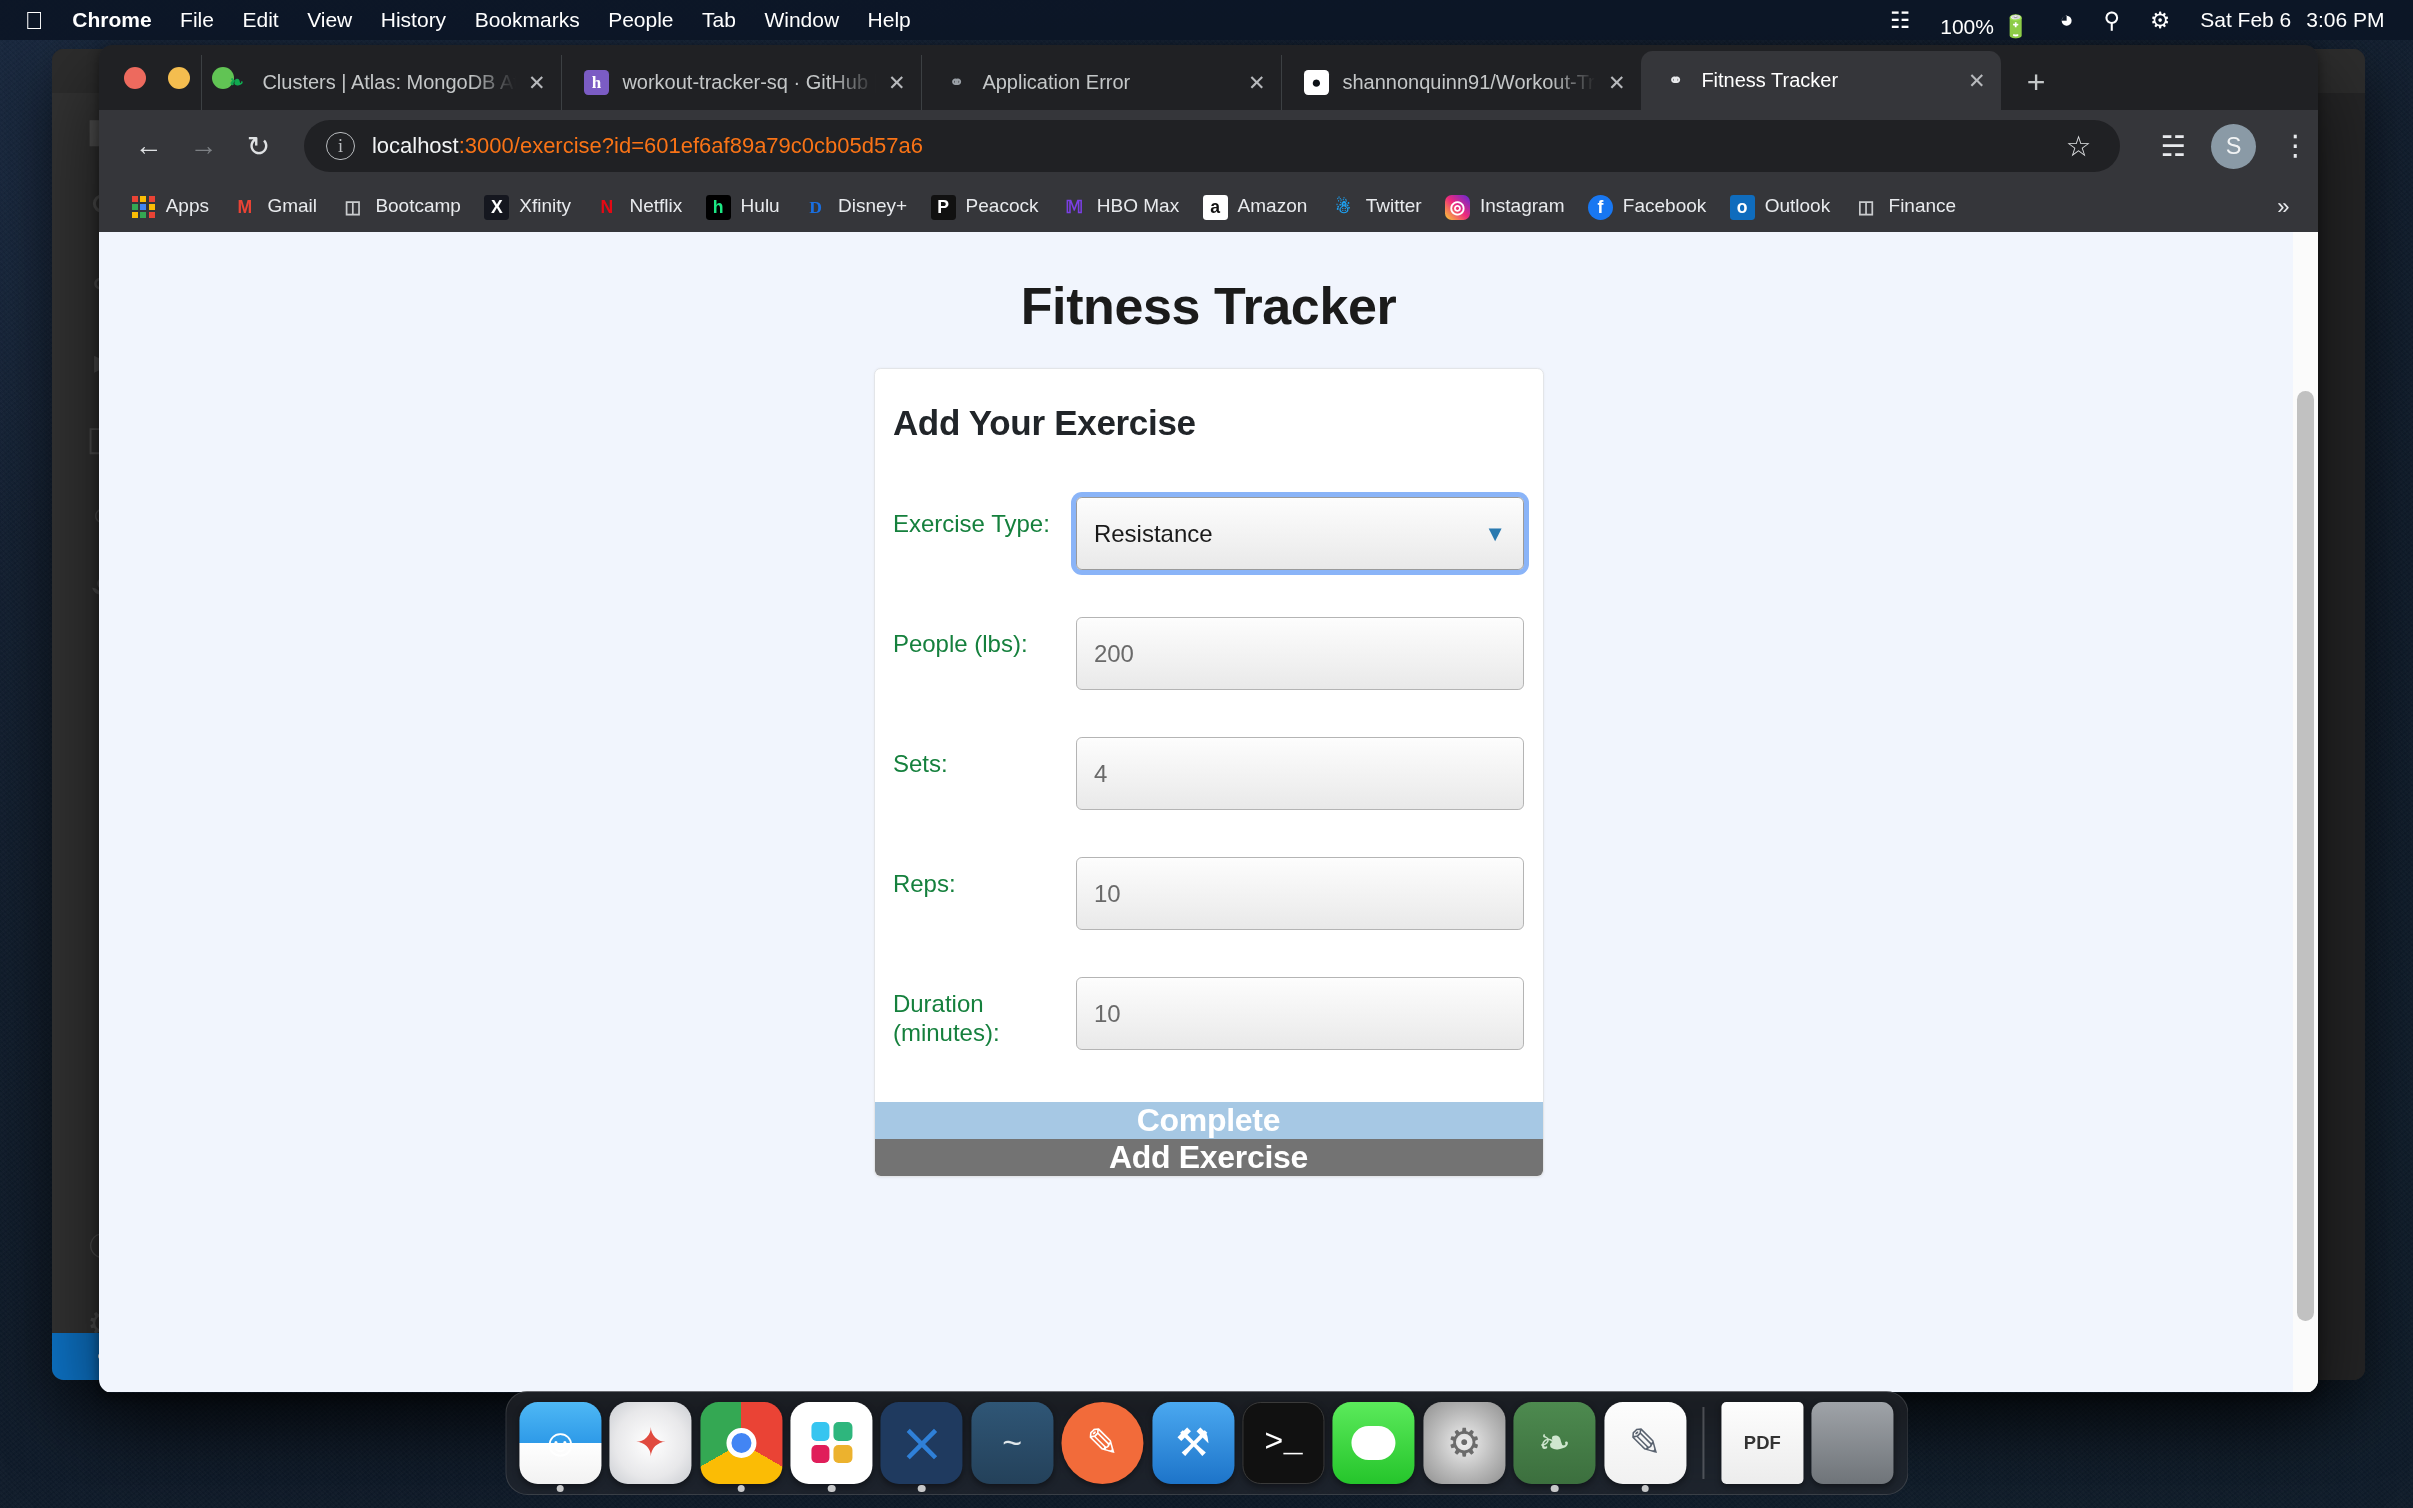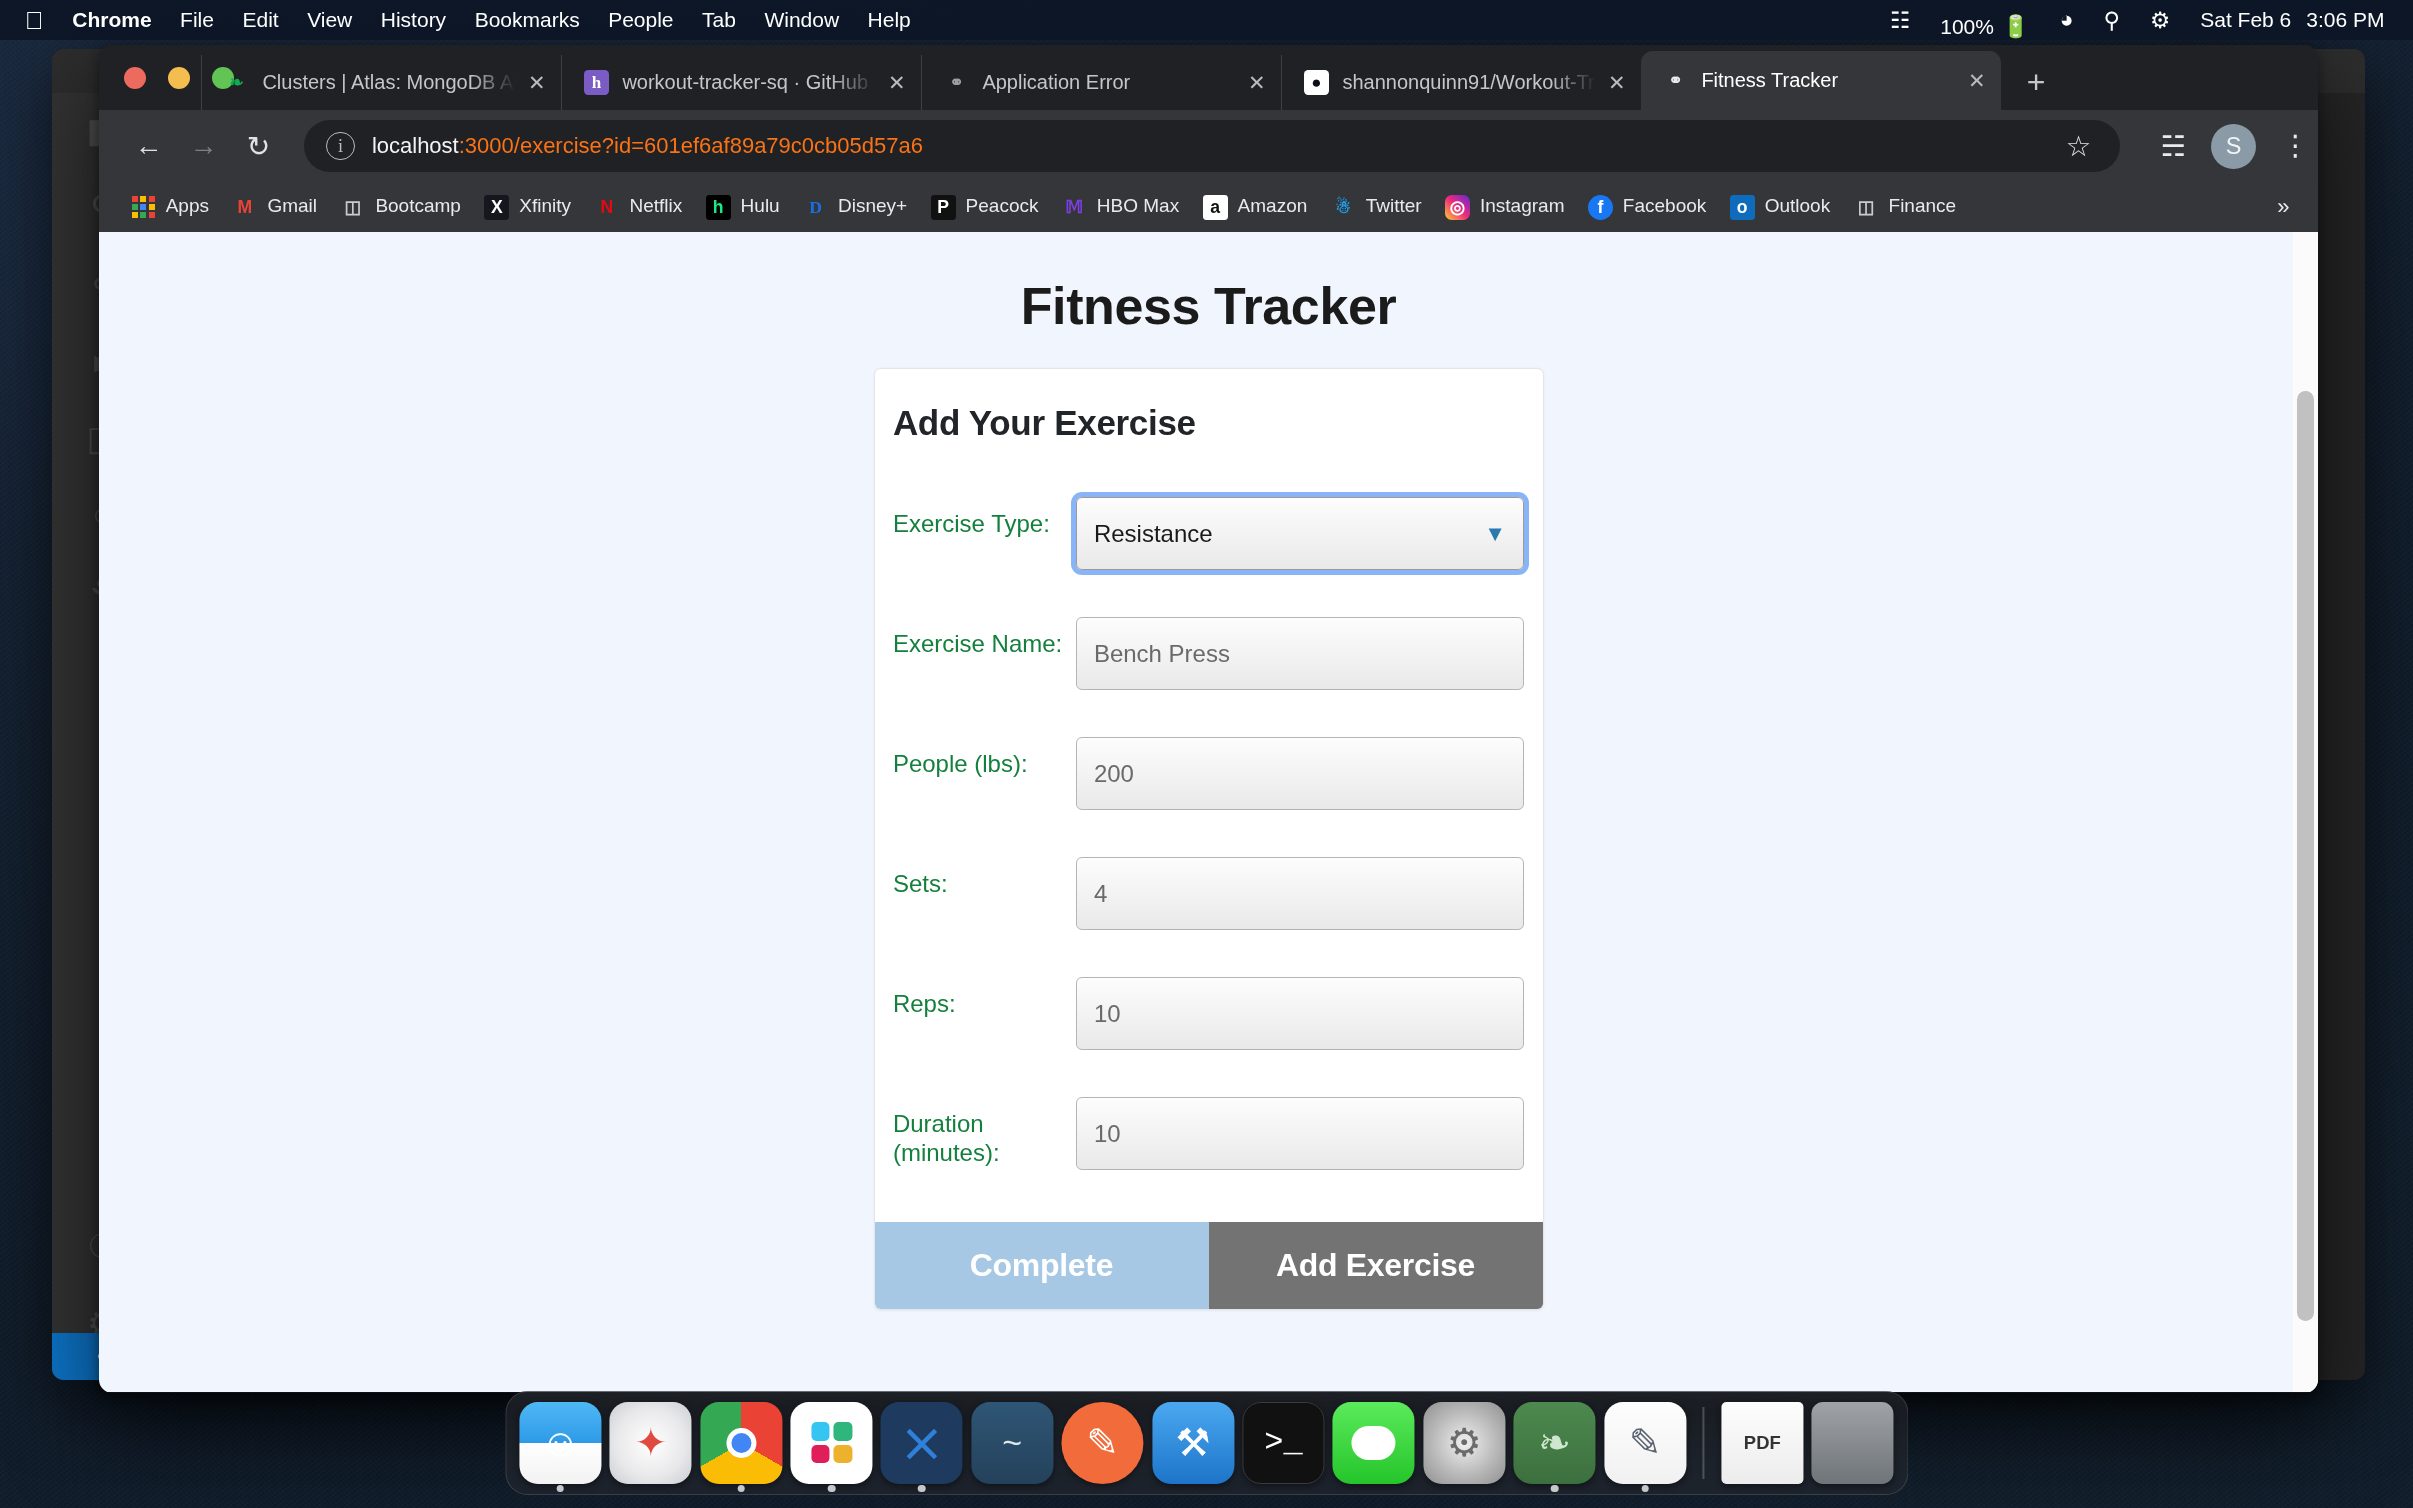--- a/index.html
+++ b/index.html
@@ -229,21 +229,21 @@
     display: flex; align-items: center; padding: 0 17px;
     font-size: 24px; color: #6a6a6a;
     box-shadow: inset 0 0.8px 0 rgba(255,255,255,.85);
   }
   .form-control.focused {
     border-color: #9a9a9a; color: #1a1a1a;
     box-shadow: 0 0 0 5px #8ab4f8, inset 0 0.8px 0 rgba(255,255,255,.9);
   }
   .select-caret { margin-left: auto; color: #2a7ab0; font-size: 22px; line-height: 1; }
 
-  #card-actions { display: flex; }
+  #card-actions { display: flex; flex-direction: column; }
   .card-btn {
     flex: 1 1 50%; height: 87px; display: flex; align-items: center; justify-content: center;
     font-size: 32px; font-weight: bold; color: #ffffff; letter-spacing: -0.3px;
   }
   #btn-complete { background: #a6c8e4; }
   #btn-add { background: #737373; }
 
   
   #dock {
     position: absolute; left: 50%; transform: translateX(-50%);
@@ -461,26 +461,20 @@
       <div id="form">
 
         <div class="form-row">
           <div class="form-label">Exercise Type:</div>
           <div class="form-control focused">
             <span>Resistance</span>
             <span class="select-caret">▼</span>
           </div>
         </div>
 
-        <div class="form-row">
-          <div class="form-label">Exercise Name:</div>
-          <div class="form-control">
-            <span>Bench Press</span>
-          </div>
-        </div>
 
         <div class="form-row">
           <div class="form-label">People (lbs):</div>
           <div class="form-control">
             <span>200</span>
           </div>
         </div>
 
         <div class="form-row">
           <div class="form-label">Sets:</div>

